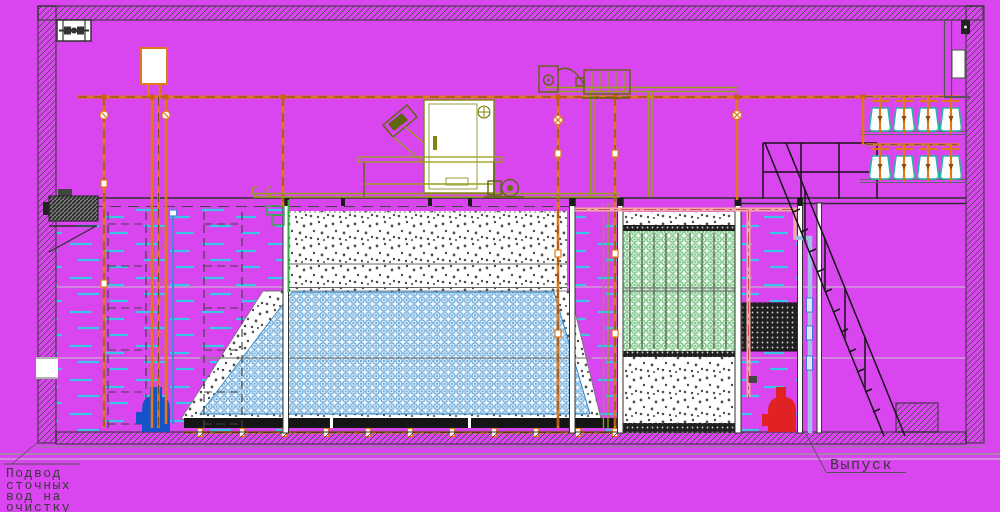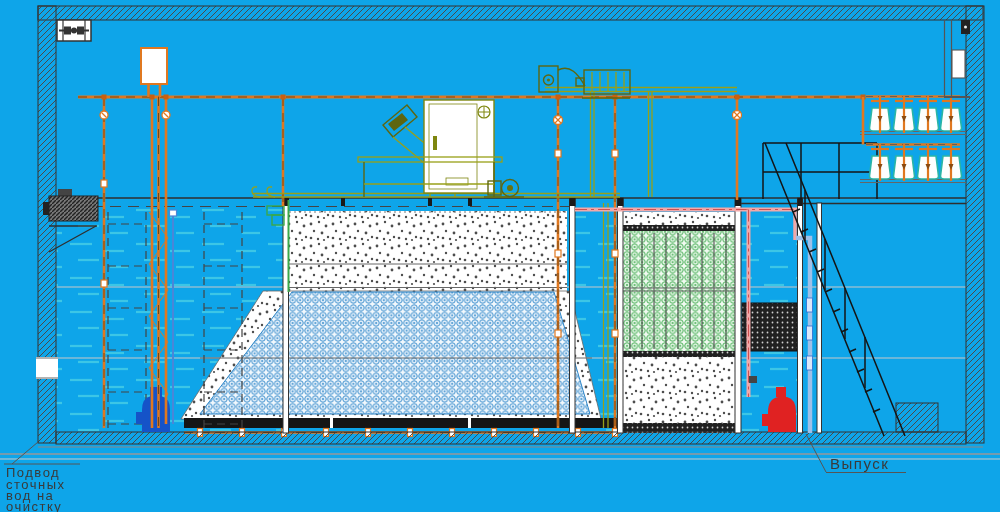--- a/index.html
+++ b/index.html
@@ -2,22 +2,22 @@
 <html><head>
 <meta charset="utf-8">
 <style>
   :root{
     --ink:#2f2f2f; --hatch:#4a4a4a; --orange:#e07820; --orange-dk:#6b4110;
     --olive:#98a018; --olive-dk:#5e6610; --water:#3cc6e6; --mblue:#2e86c8;
     --mgreen:#3aa84a; --teal:#2ab5a5; --pblue:#1553c8; --pred:#e02222;
     --pink:#f2a8a8; --pinkdash:#d05050; --ltblue:#9fc0e8;
   }
   html,body{margin:0;padding:0;background:#fff;}
-  #stage{position:relative;width:1000px;height:512px;background:#0ea5e9;overflow:hidden;
-         font-family:Liberation Sans, sans-serif;}
+  #stage{position:relative;width:1000px;height:512px;background:#d946ef;overflow:hidden;
+         font-family:Liberation Mono, monospace;}
   svg{position:absolute;left:0;top:0;}
   .k{stroke:var(--ink);fill:none;stroke-width:1.3;}
   .kt{stroke:#666;fill:none;stroke-width:1;}
   .faint{stroke:#c8c8c8;fill:none;stroke-width:1;}
   .wall{fill:url(#hatch);stroke:#333;stroke-width:1;}
   .opipe{stroke:var(--orange);fill:none;stroke-width:2.6;}
   .opipe3{stroke:var(--orange);fill:none;stroke-width:3;}
   .odash{stroke:var(--orange-dk);fill:none;stroke-width:0.9;stroke-dasharray:9 7;}
   .ofit{fill:#fff;stroke:var(--orange);stroke-width:1.2;}
   .ol{stroke:var(--olive);fill:none;stroke-width:1.3;}

